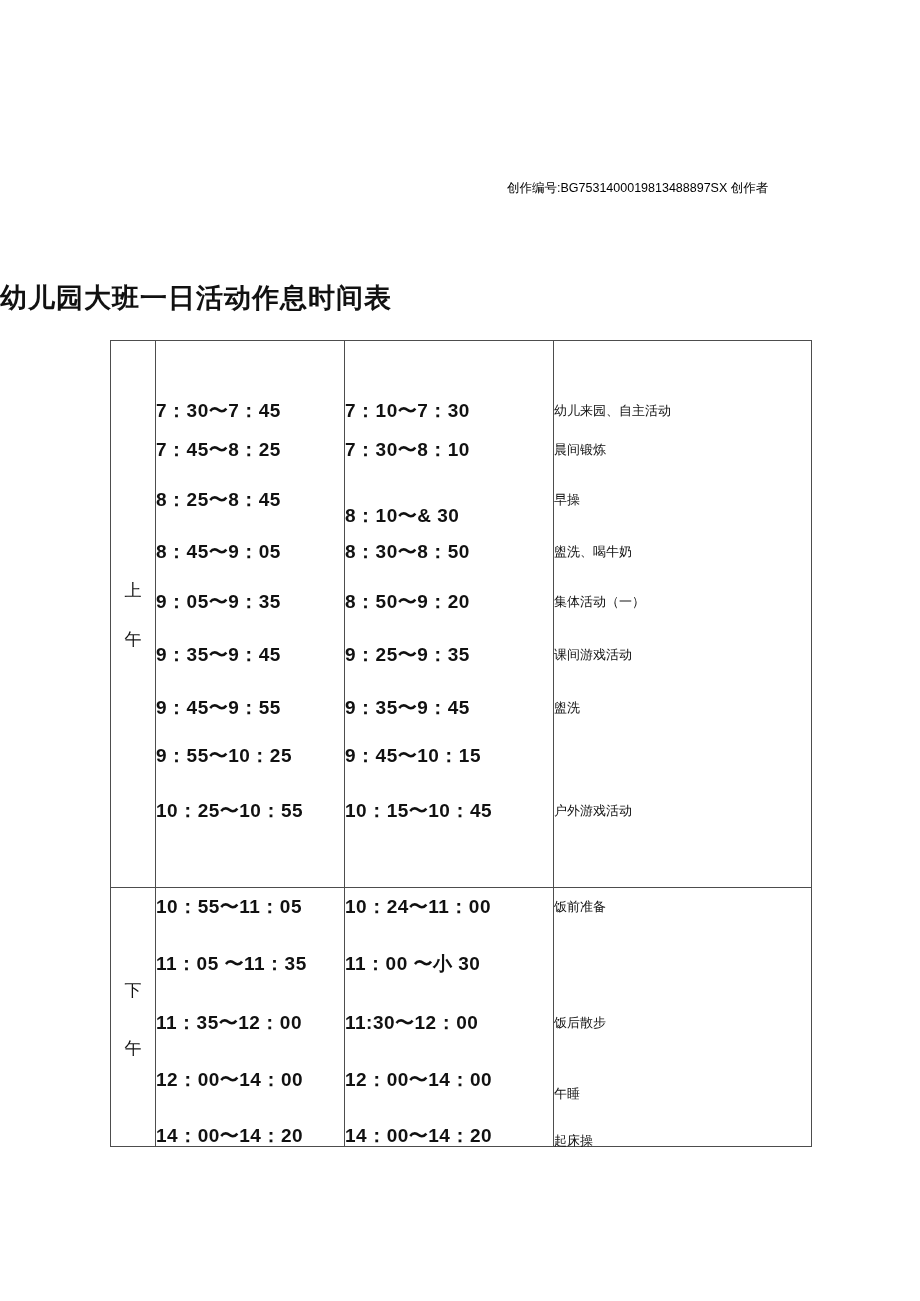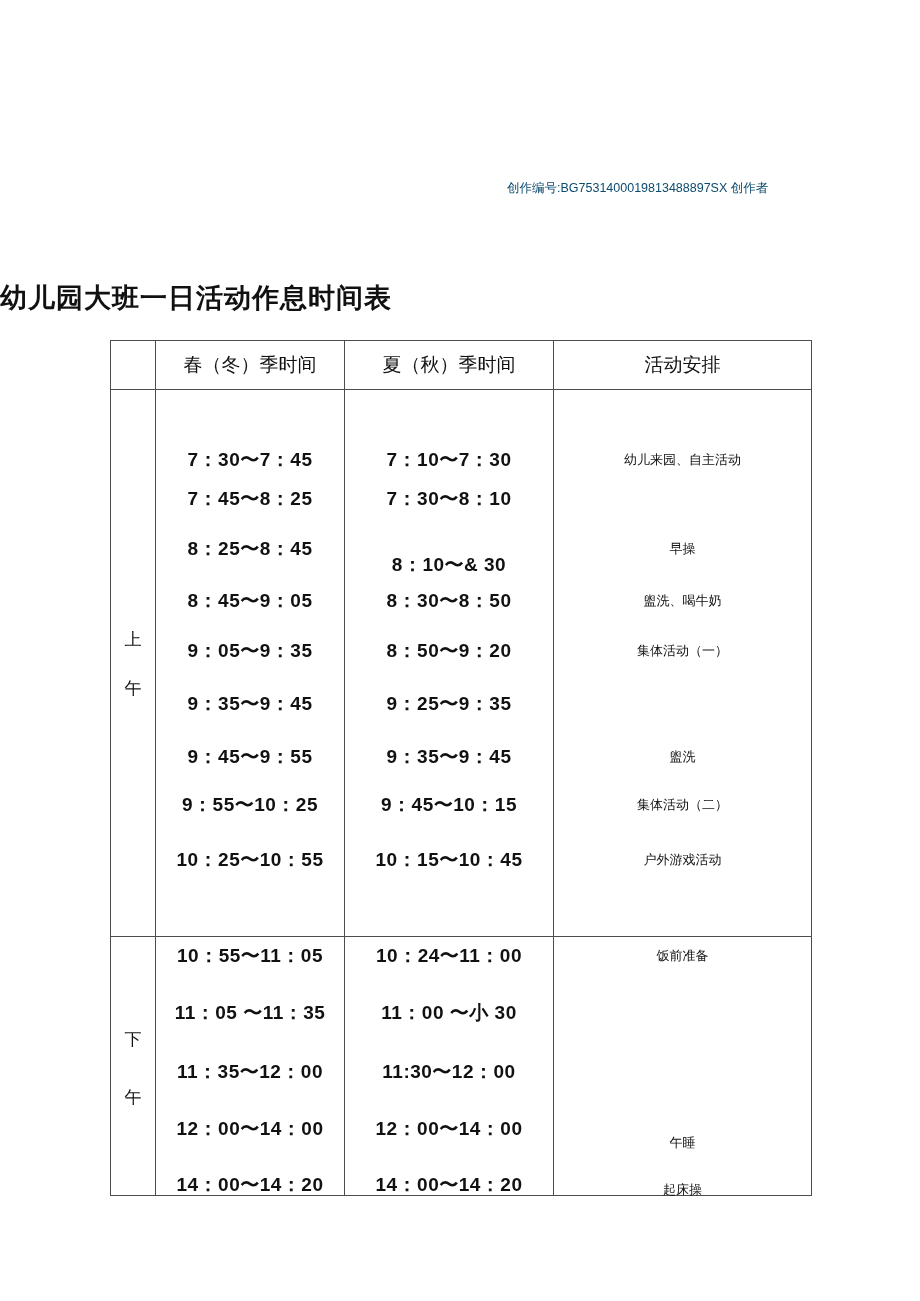--- a/index.html
+++ b/index.html
@@ -3,21 +3,21 @@
 <meta charset="utf-8">
 <style>
   html,body { margin:0; padding:0; background:#ffffff; }
   .page {
     position:relative; width:920px; height:1301px; background:#ffffff;
     font-family:"Liberation Sans","DejaVu Sans",sans-serif; color:#111111;
     overflow:hidden;
   }
   .creation-note {
     position:absolute; top:180px; left:507px;
-    font-size:12.5px; color:#0c4a6e; white-space:nowrap;
+    font-size:12.5px; color:#000000; white-space:nowrap;
   }
   .doc-title {
     position:absolute; top:280px; left:0; width:100%;
     text-align:left; font-size:27px; font-weight:bold;
     letter-spacing:1px; margin:0;
   }
   .schedule-table {
     position:absolute; left:110px; top:340px; width:700px;
     border:1px solid #4d4d4d; box-sizing:content-box;
   }
@@ -27,47 +27,41 @@
     border-right:1px solid #4d4d4d; display:flex;
     align-items:center; justify-content:center;
     font-size:19px; white-space:nowrap;
   }
   .hcell:last-child, .scell:last-child { border-right:none; }
   .section { position:relative; }
   .section-morning { height:546px; }
   .section-afternoon { height:258px; border-top:1px solid #4d4d4d; }
   .scell { position:relative; border-right:1px solid #4d4d4d; overflow:visible; }
   .entry {
-    position:absolute; left:0; width:100%; text-align:center;
+    position:absolute; left:0; width:100%; text-align:left;
     transform:translateY(-50%); white-space:nowrap; line-height:1.1;
   }
   .time { font-weight:bold; font-size:19px; letter-spacing:0.5px; }
   .activity { font-size:13px; }
   .period-char {
     position:absolute; left:0; width:100%; text-align:center;
     transform:translateY(-50%); font-size:17px; line-height:1;
   }
 </style>
 </head>
 <body>
 
 <div class="page">
 
   <div class="creation-note">创作编号:BG7531400019813488897SX 创作者</div>
 
   <h1 class="doc-title">幼儿园大班一日活动作息时间表</h1>
 
   <div class="schedule-table">
 
-    <div class="grid-row header-row">
-      <div class="hcell"></div>
-      <div class="hcell">春（冬）季时间</div>
-      <div class="hcell">夏（秋）季时间</div>
-      <div class="hcell">活动安排</div>
-    </div>
 
     <div class="grid-row section section-morning">
       <div class="scell">
         <span class="period-char" style="top:249px">上</span>
         <span class="period-char" style="top:298px">午</span>
       </div>
       <div class="scell">
         <div class="entry time" style="top:70px">7：30〜7：45</div>
         <div class="entry time" style="top:109px">7：45〜8：25</div>
         <div class="entry time" style="top:159px">8：25〜8：45</div>
@@ -84,25 +78,26 @@
         <div class="entry time" style="top:175px">8：10〜&amp; 30</div>
         <div class="entry time" style="top:211px">8：30〜8：50</div>
         <div class="entry time" style="top:261px">8：50〜9：20</div>
         <div class="entry time" style="top:314px">9：25〜9：35</div>
         <div class="entry time" style="top:367px">9：35〜9：45</div>
         <div class="entry time" style="top:415px">9：45〜10：15</div>
         <div class="entry time" style="top:470px">10：15〜10：45</div>
       </div>
       <div class="scell">
         <div class="entry activity" style="top:70px">幼儿来园、自主活动</div>
+        <div class="entry activity" style="top:109px">晨间锻炼</div>
         <div class="entry activity" style="top:159px">早操</div>
         <div class="entry activity" style="top:211px">盥洗、喝牛奶</div>
         <div class="entry activity" style="top:261px">集体活动（一）</div>
+        <div class="entry activity" style="top:314px">课间游戏活动</div>
         <div class="entry activity" style="top:367px">盥洗</div>
-        <div class="entry activity" style="top:415px">集体活动（二）</div>
         <div class="entry activity" style="top:470px">户外游戏活动</div>
       </div>
     </div>
 
     <div class="grid-row section section-afternoon">
       <div class="scell">
         <span class="period-char" style="top:102px">下</span>
         <span class="period-char" style="top:160px">午</span>
       </div>
       <div class="scell">
@@ -114,19 +109,20 @@
       </div>
       <div class="scell">
         <div class="entry time" style="top:19px">10：24〜11：00</div>
         <div class="entry time" style="top:76px">11：00 〜小 30</div>
         <div class="entry time" style="top:135px">11:30〜12：00</div>
         <div class="entry time" style="top:192px">12：00〜14：00</div>
         <div class="entry time" style="top:248px">14：00〜14：20</div>
       </div>
       <div class="scell">
         <div class="entry activity" style="top:19px">饭前准备</div>
+        <div class="entry activity" style="top:135px">饭后散步</div>
         <div class="entry activity" style="top:206px">午睡</div>
         <div class="entry activity" style="top:253px">起床操</div>
       </div>
     </div>
 
   </div>
 </div>
 
 </body></html>

